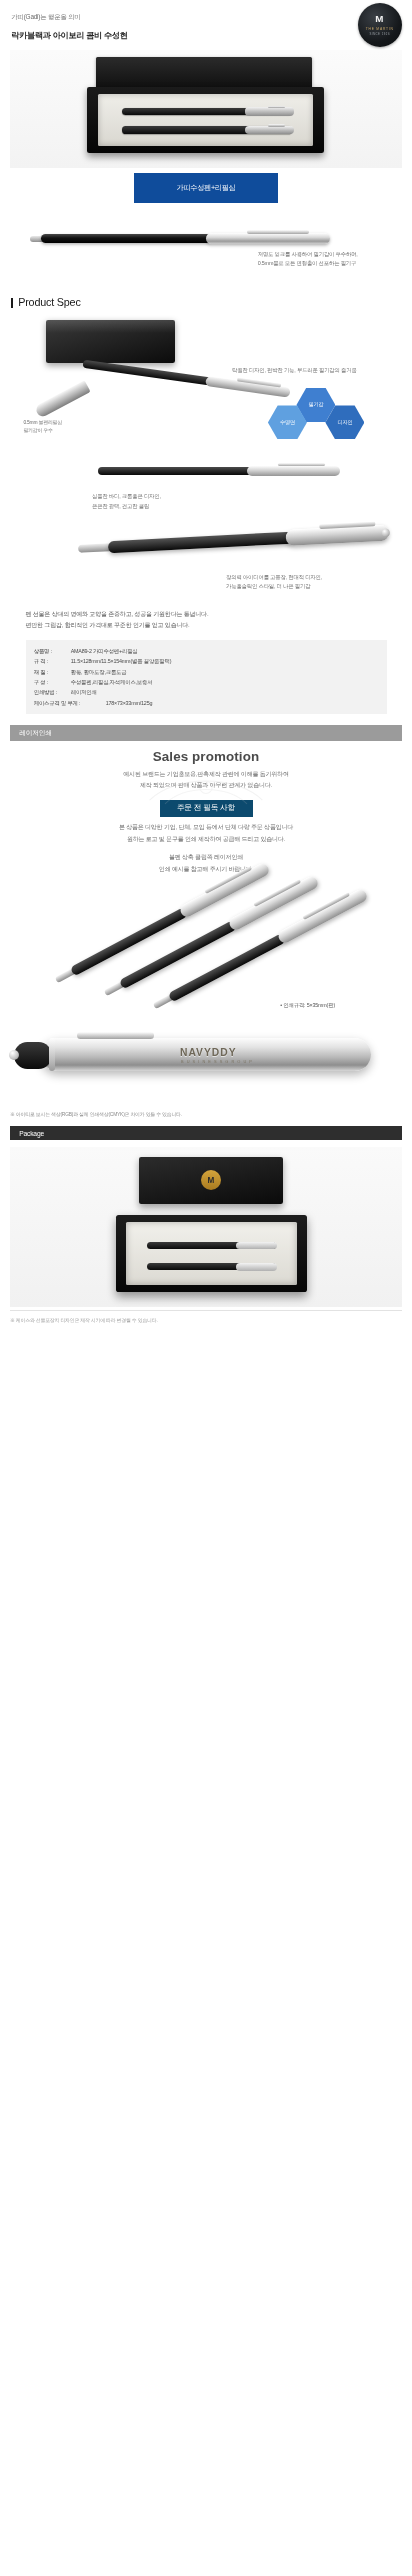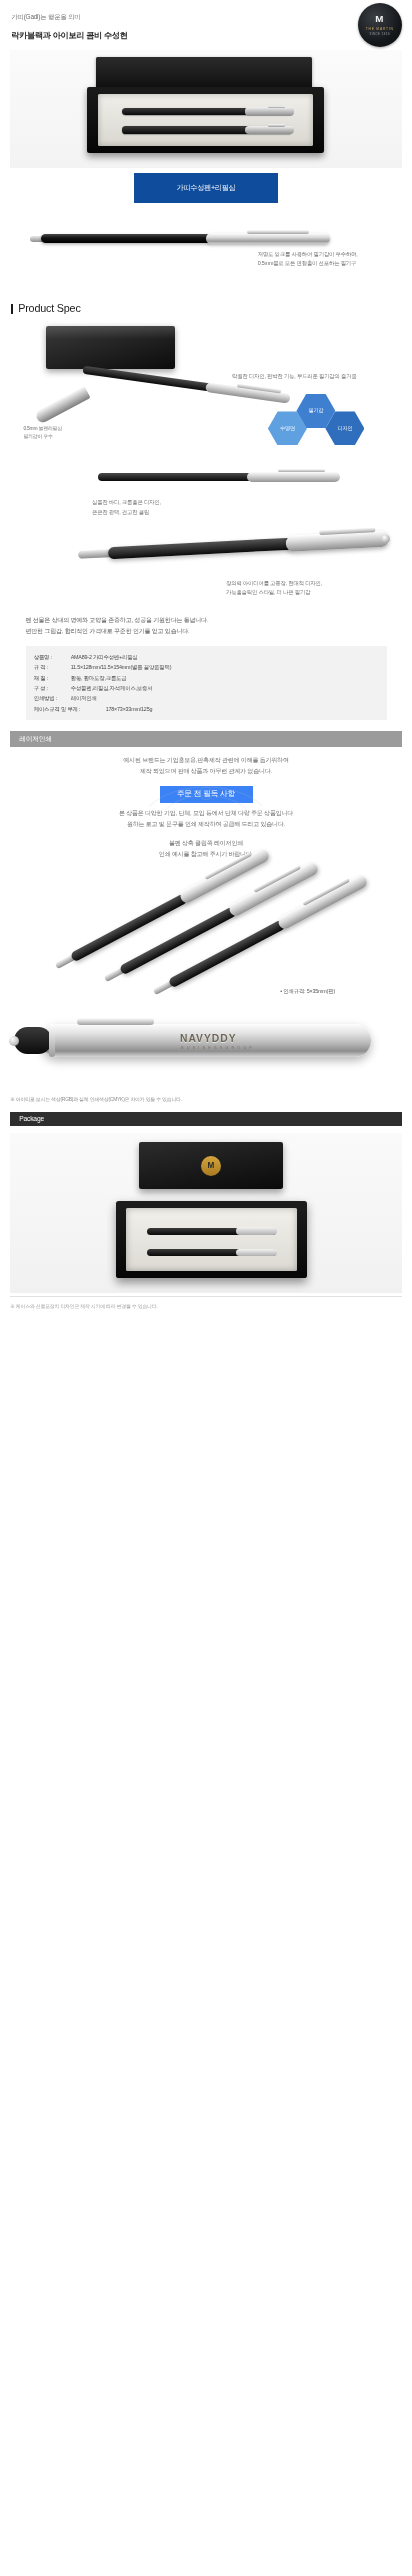--- a/index.html
+++ b/index.html
@@ -63,21 +63,21 @@
                    background:linear-gradient(180deg,#ffffff 0%, #d8d8d8 40%, #9b9b9b 75%, #cfcfcf 100%);
                    box-shadow:0 1.5px 3.1px rgba(0,0,0,.3); }
   .pen-long .clip2 { position:absolute; left:206px; top:-3.1px; width:62px; height:3.6px; border-radius:2.1px;
                      background:linear-gradient(180deg,#ffffff,#a5a5a5); }
   .pen-long .tip { position:absolute; left:-11.3px; top:2.6px; width:13.4px; height:6.2px;
                    background:linear-gradient(180deg,#e9e9e9,#8f8f8f); border-radius:3.1px 1px 1px 3.1px; }
   .cap-note { position:absolute; right:10.3px; top:34px; width:134px; font-size:5.4px; color:#6f6f6f;
               line-height:1.7; letter-spacing:-0.2px; }
 
   
-  .sec-title { width:392px; margin:24px auto 0 auto; font-size:10.8px; color:#1a1a1a;
+  .sec-title { width:392px; margin:18px auto 0 auto; font-size:10.8px; color:#1a1a1a;
                letter-spacing:-0.2px; padding-left:8.2px; position:relative; }
   .sec-title:before { content:""; position:absolute; left:1px; top:2.1px; width:2.1px; height:10.3px; background:#1a1a1a; }
 
   
   .specimg { width:392px; margin:9.3px auto 0 auto; position:relative; height:129px; }
   .sbox { position:absolute; left:36px; top:3.1px; width:129px; height:43px;
           background:linear-gradient(165deg,#3a3a3a,#0b0b0b); border-radius:2.1px;
           box-shadow:0 2.6px 6.2px rgba(0,0,0,.35); }
   .sbox:after { content:""; position:absolute; left:0; top:0; width:100%; height:13.4px;
           background:linear-gradient(180deg,rgba(255,255,255,.14),rgba(255,255,255,0)); border-radius:2.1px 2.1px 0 0; }
@@ -333,23 +333,24 @@
   </div>
 
   <div class="band">레이저인쇄</div>
 
   <div class="promo">
     <svg class="wm" viewBox="0 0 240 80">
       <path d="M10 55 C60 5, 180 5, 230 55" stroke="#b9b9b9" stroke-width="2" fill="none"></path>
       <path d="M40 62 C80 25, 160 25, 200 62" stroke="#c5c5c5" stroke-width="2" fill="none"></path>
       <circle cx="120" cy="30" r="12" stroke="#c0c0c0" stroke-width="2" fill="none"></circle>
     </svg>
+    <h2>Sales promotion</h2>
     <p>예시된 브랜드는 기업홍보용,판촉제작 관련에 이해를 돕기위하여</p>
     <p>제작 되었으며 판매 상품과 아무런 관계가 없습니다.</p>
-    <div class="band dark" style="width:93px;margin:8.2px auto 5.2px auto;text-align:center;padding-left:0;background:#3b82f6;font-size:7.7px;">주문 전 필독 사항</div>
+    <div class="band dark" style="width:93px;margin:8.2px auto 5.2px auto;text-align:center;padding-left:0;background:#0c4a6e;font-size:7.7px;">주문 전 필독 사항</div>
     <p>본 상품은 디앙한 기업, 단체, 모임 등에서 단체 다량 주문 상품입니다</p>
     <p>원하는 로고 및 문구를 인쇄 제작하여 공급해 드리고 있습니다.</p>
     <p style="margin-top:7.2px;">볼펜 상축 클립쪽 레이저인쇄</p>
     <p>인쇄 예시를 참고해 주시기 바랍니다.</p>
   </div>
 
   <div class="trio">
     <div class="tpen" style="left:62px; top:77px; width:222px;">
       <div class="tp"></div>
       <div class="b" style="left:0;width:129px;"></div>

